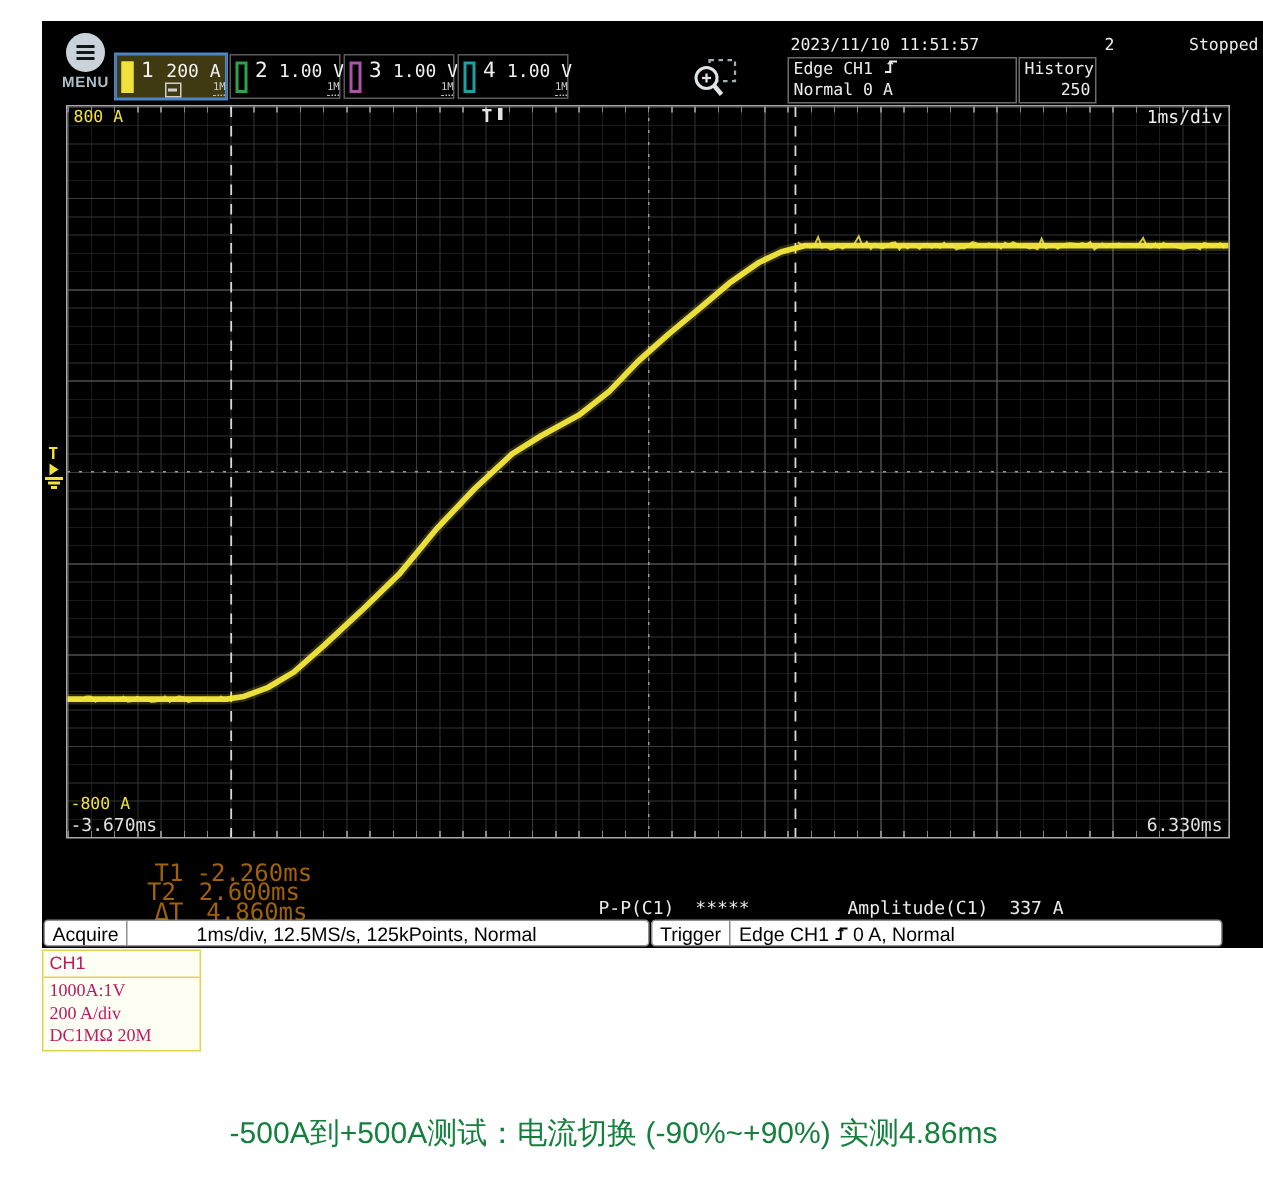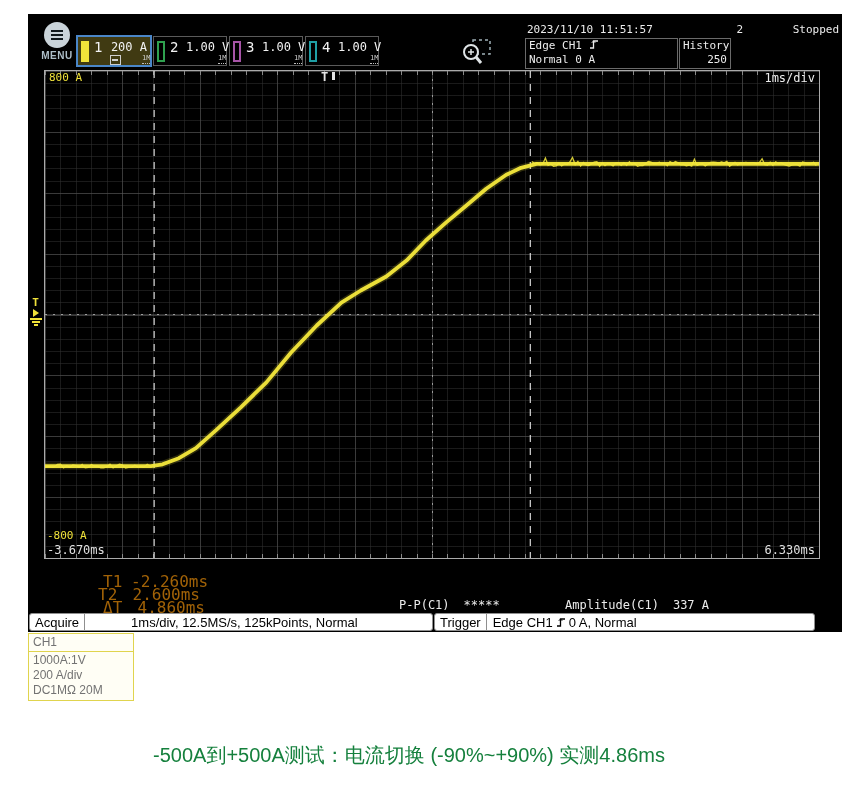--- a/index.html
+++ b/index.html
@@ -88,23 +88,23 @@
   .statbox{position:absolute;top:599px;height:18px;background:#fff;border:1px solid #8f8f8f;
            border-radius:3px;box-sizing:border-box;display:flex;align-items:center;
            font-family:"Liberation Sans",sans-serif;font-size:13px;color:#000;white-space:nowrap;}
   .statbox .cell{padding:0 5px;border-right:1px solid #8f8f8f;height:100%;display:flex;align-items:center;}
   .statbox .txt{padding:0 6px;display:flex;align-items:center;gap:3px;}
   .stat-acq{left:1px;width:404px;gap:40px;}
   .stat-trig{left:406px;width:381px;}
 
   
   .ch1info{position:absolute;left:28px;top:633px;width:104px;background:#fffef5;border:1px solid #e0d44e;
-           font-family:"Liberation Sans",sans-serif;font-size:12px;color:#737373;}
+           font-family:"Liberation Sans",sans-serif;font-size:12px;color:#be185d;}
   .ch1info .hd{padding:1px 4px 2px;border-bottom:1px solid #e0d44e;}
-  .ch1info .ln{padding:1px 4px 0;line-height:14px;}
+  .ch1info .ln{padding:1px 4px 0;line-height:14px;font-family:Liberation Serif, serif;}
   .ch1info .ln:last-child{padding-bottom:3px;}
 
   .caption{position:absolute;left:0;top:731px;width:818px;text-align:center;
            font-family:"Liberation Sans",sans-serif;font-size:20px;font-weight:500;color:#15803d;margin-top:11px;}
 
   .edge-ic{display:inline-block;vertical-align:-1px;}
 </style>
 </head>
 <body>
 

